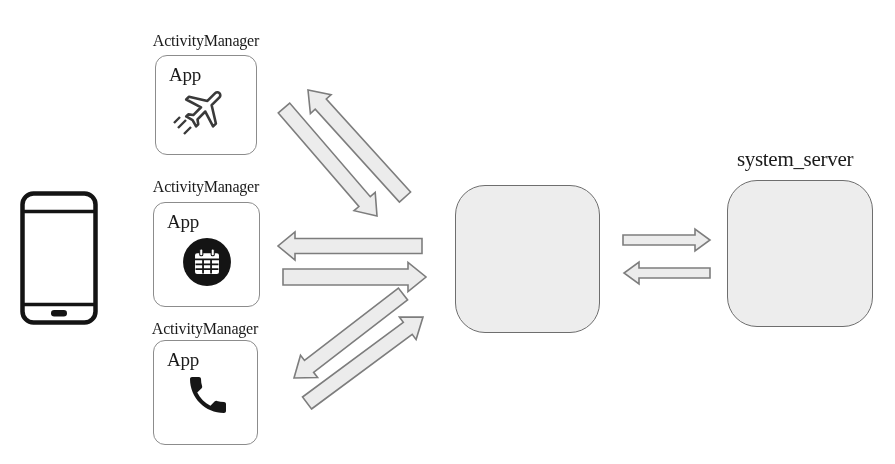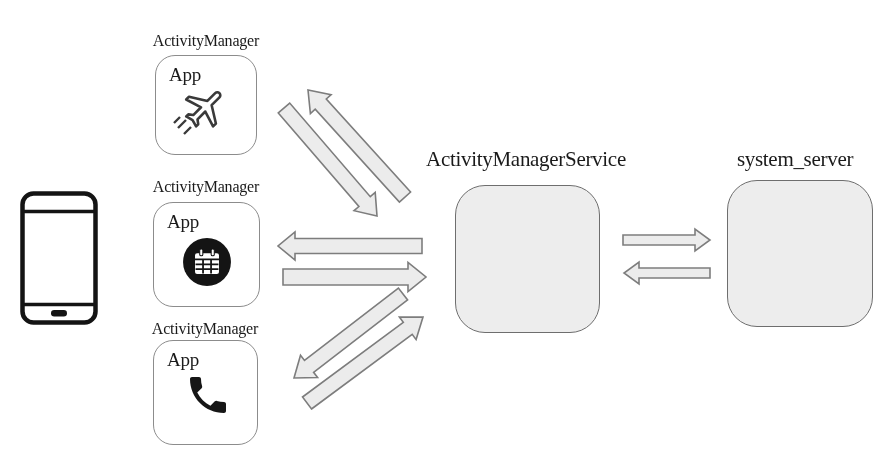--- a/index.html
+++ b/index.html
@@ -2,21 +2,21 @@
 <html><head>
 <meta charset="utf-8">
 <style>
   html,body{margin:0;padding:0;background:#ffffff;}
   #canvas{
     position:relative;width:895px;height:464px;background:#ffffff;
     font-family:Liberation Serif, serif;color:#1a1a1a;overflow:hidden;
   }
   .abs{position:absolute;}
   .app-label{font-size:16px;line-height:19px;text-align:center;letter-spacing:-0.2px;}
-  .app-box{background:#ffffff;border:1.6px solid #8c8c8c;border-radius:20px;box-sizing:border-box;}
+  .app-box{background:#ffffff;border:1.6px solid #8c8c8c;border-radius:12px;box-sizing:border-box;}
   .app-text{position:absolute;left:13px;top:8px;font-size:19px;letter-spacing:-0.2px;}
   .node-title{font-size:21px;line-height:24px;text-align:center;letter-spacing:-0.3px;}
   .node-box{background:#ededed;border:1.6px solid #6e6e6e;border-radius:30px;box-sizing:border-box;}
   #arrows{position:absolute;left:0;top:0;pointer-events:none;}
 </style>
 </head>
 <body>
 
 <div id="canvas">
 
@@ -51,21 +51,20 @@
   </div>
 
   <div class="abs app-label" style="left:125px;top:319px;width:160px">ActivityManager</div>
   <div class="abs app-box" style="left:153px;top:340px;width:105px;height:105px">
     <span class="app-text">App</span>
     <svg class="abs" style="left:30px;top:30px" width="48" height="48" viewBox="0 0 24 24">
       <path d="M6.62 10.79c1.44 2.83 3.76 5.14 6.59 6.59l2.2-2.2c.27-.27.67-.36 1.02-.24 1.12.37 2.33.57 3.57.57.55 0 1 .45 1 1V20c0 .55-.45 1-1 1-9.39 0-17-7.61-17-17 0-.55.45-1 1-1h3.5c.55 0 1 .45 1 1 0 1.25.2 2.45.57 3.57.11.35.03.74-.25 1.02l-2.2 2.2z" fill="#161616"></path>
     </svg>
   </div>
 
-  <div class="abs node-title" style="left:366px;top:147px;width:320px">ActivityManagerService</div>
   <div class="abs node-box" style="left:455px;top:185px;width:145px;height:148px"></div>
 
   <div class="abs node-title" style="left:685px;top:147px;width:220px">system_server</div>
   <div class="abs node-box" style="left:727px;top:180px;width:146px;height:147px"></div>
 
   <svg id="arrows" width="895" height="464" viewBox="0 0 895 464">
       <polygon points="410.6,192 326.3,99 331.1,94.7 308,90 310.4,113.5 315.2,109.1 399.4,202" fill="#ececec" stroke="#7d7d7d" stroke-width="1.6" stroke-linejoin="miter"></polygon>
       <polygon points="278.3,112.9 358.9,206.5 354,210.7 377,216 375.2,192.5 370.3,196.7 289.7,103.1" fill="#ececec" stroke="#7d7d7d" stroke-width="1.6" stroke-linejoin="miter"></polygon>
       <polygon points="422,238.5 295,238.5 295,232 278,246 295,260 295,253.5 422,253.5" fill="#ececec" stroke="#7d7d7d" stroke-width="1.6" stroke-linejoin="miter"></polygon>
       <polygon points="283,285 408,285 408,291.5 426,277 408,262.5 408,269 283,269" fill="#ececec" stroke="#7d7d7d" stroke-width="1.6" stroke-linejoin="miter"></polygon>

